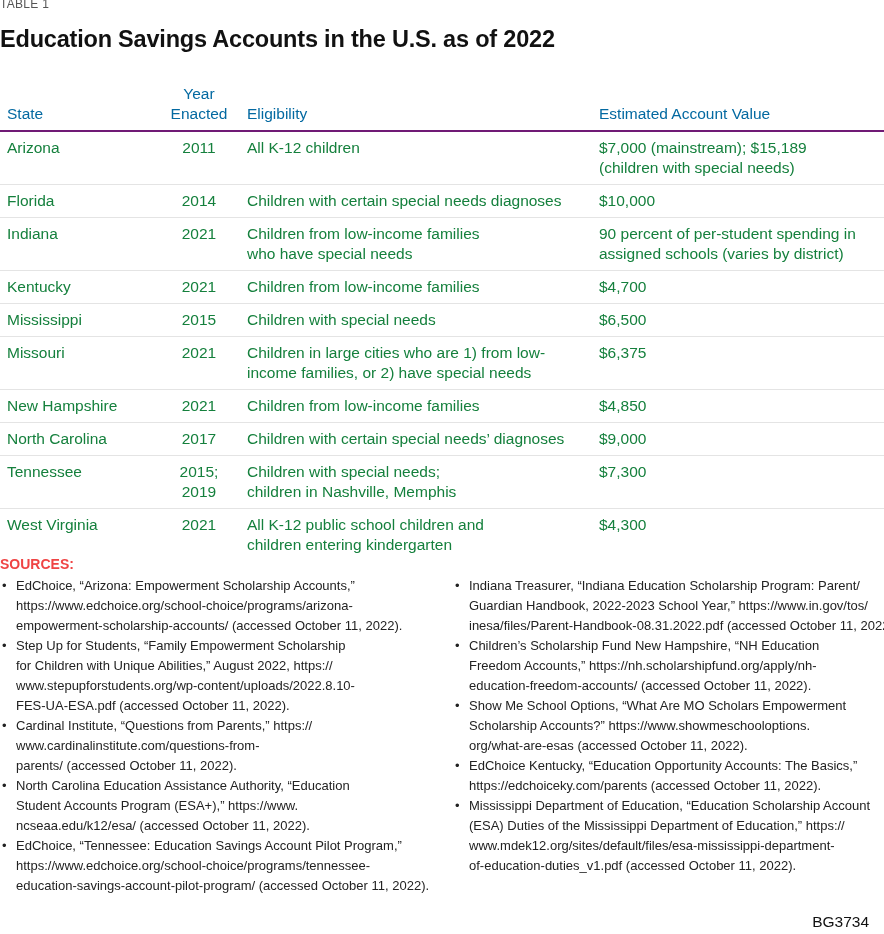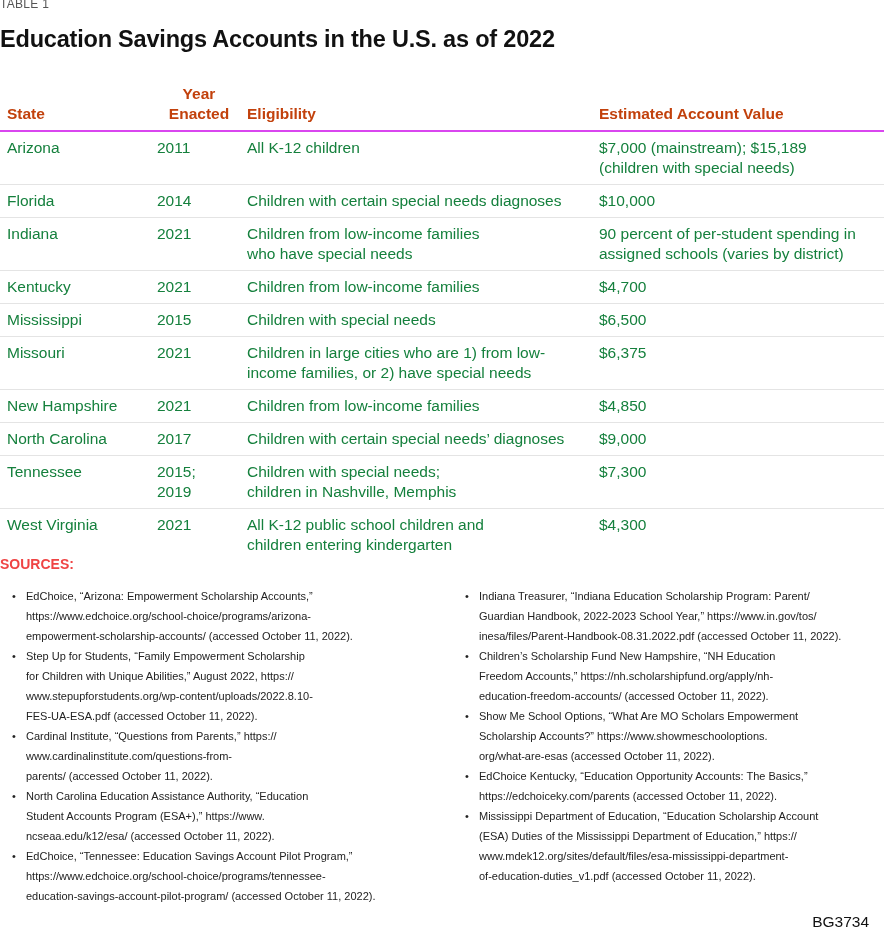--- a/index.html
+++ b/index.html
@@ -13,42 +13,42 @@
     }
     .title {
       position: absolute; left: 0; top: 26px;
       font-size: 23.5px; font-weight: bold; color: #111; letter-spacing: -0.2px;
     }
     .esa-table {
       position: absolute; left: 0; top: 84px; width: 884px;
       border-collapse: collapse; font-size: 15.5px;
     }
     .esa-table th {
-      font-weight: bold; text-align: left; vertical-align: bottom;
+      font-weight: normal; text-align: left; vertical-align: bottom;
       padding: 0 0 6px 0; line-height: 20px; font-size: 15.5px;
-      border-bottom: 2px solid #d946ef; color: #c2410c;
+      border-bottom: 2px solid #701a75; color: #0369a1;
     }
     .esa-table td {
       vertical-align: top; padding: 6px 0 6px 0; line-height: 20px;
       border-bottom: 1px solid #e4e4e4; color: #15803d;
     }
     .esa-table tr:last-child td { border-bottom: none; }
     .c-state { width: 150px; padding-left: 7px !important; margin-left: 17px; }
-    .c-year { width: 84px; text-align: left; padding-right: 6px !important; }
+    .c-year { width: 84px; text-align: center; padding-right: 6px !important; }
     .c-elig { width: 352px; padding-left: 0 !important; }
     .c-value { padding-left: 0 !important; }
     th.c-year { text-align: center; }
 
     .sources-heading {
       position: absolute; left: 0; top: 556px;
       font-size: 14px; font-weight: bold; color: #ef4444;
     }
     .src-col {
-      position: absolute; margin: 10px; padding: 0; list-style: none;
-      font-size: 11px; line-height: 20px; color: #222;
+      position: absolute; margin: 0; padding: 0; list-style: none;
+      font-size: 13px; line-height: 20px; color: #222;
     }
     .src-col.left { left: 0; top: 576px; width: 445px; }
     .src-col.right { left: 453px; top: 576px; width: 431px; }
     .src-item { position: relative; padding-left: 16px; }
     .src-item::before {
       content: "\2022"; position: absolute; left: 2px; top: 0; color: #222;
     }
     .src-line { display: block; white-space: nowrap; }
 
     .footer {

